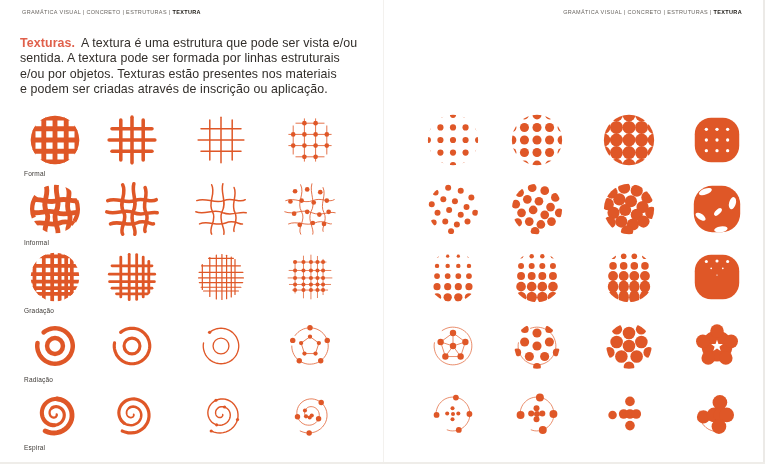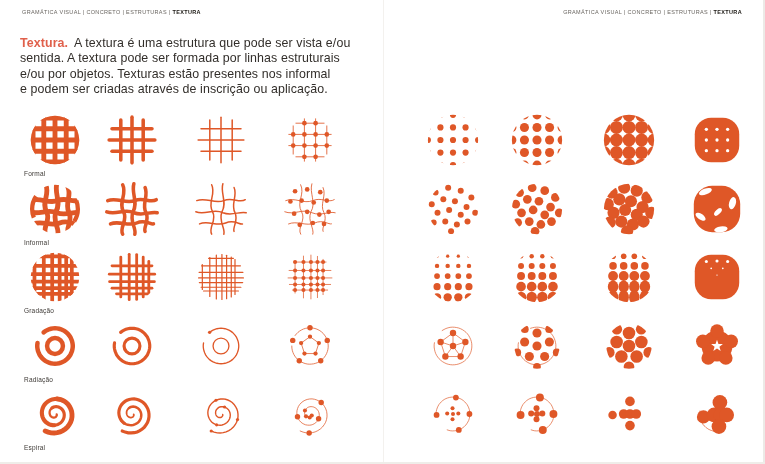--- a/index.html
+++ b/index.html
@@ -35,23 +35,23 @@
     color:var(--label,#3d3935);white-space:nowrap;
   }
 </style>
 </head>
 <body>
 
 <div id="spread">
   <div class="running-head" id="head-left"><span>GRAMÁTICA VISUAL | CONCRETO | ESTRUTURAS | </span><b>TEXTURA</b></div>
   <div class="running-head" id="head-right"><span>GRAMÁTICA VISUAL | CONCRETO | ESTRUTURAS | </span><b>TEXTURA</b></div>
 
-  <p class="intro" id="intro-left"><span class="title">Textura.</span><span>A textura é uma estrutura que pode ser vista e/ou
+  <p class="intro" id="intro-left"><span class="title">Texturas.</span><span>A textura é uma estrutura que pode ser vista e/ou
 sentida. A textura pode ser formada por linhas estruturais
-e/ou por objetos. Texturas estão presentes nos informal
+e/ou por objetos. Texturas estão presentes nos materiais
 e podem ser criadas através de inscrição ou aplicação.</span></p>
 
 
   <div class="grid" id="grid-left">
       <div class="motif" style="left: 7px; top: 0px; width: 56px; height: 56px;">
         <svg viewBox="0 0 60 60" width="100%" height="100%" xmlns="http://www.w3.org/2000/svg">
           <defs>
             <clipPath id="cp1">
               <circle cx="30" cy="30" r="26"></circle>
             </clipPath>

